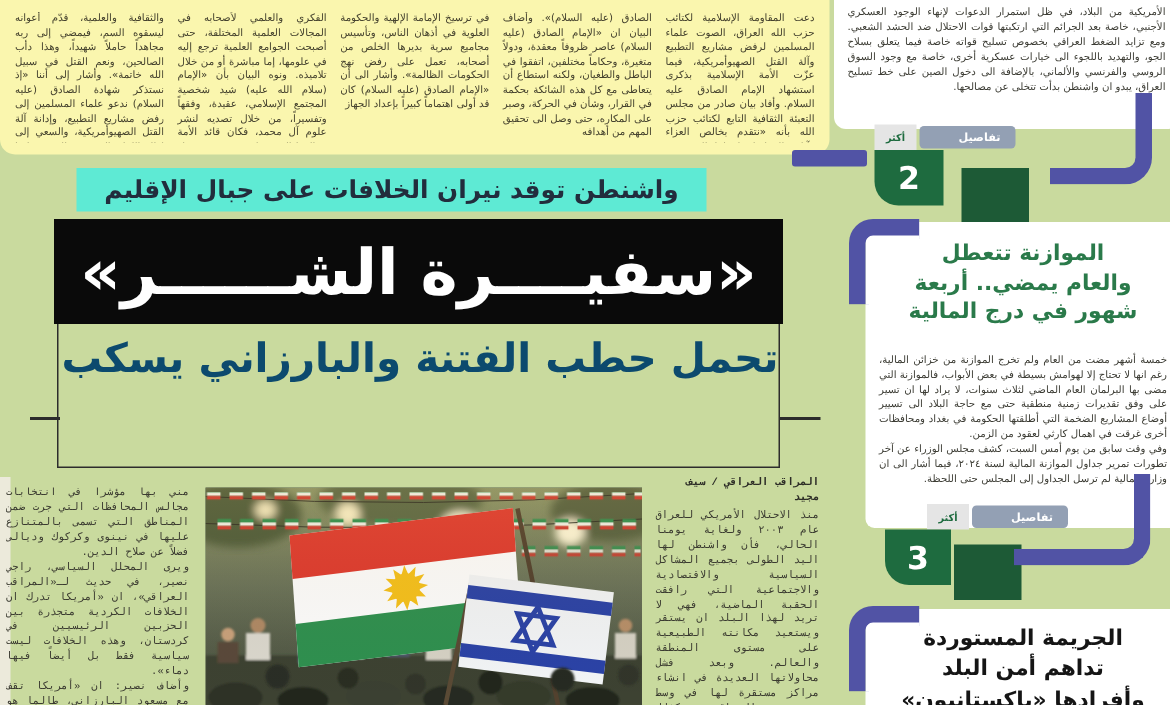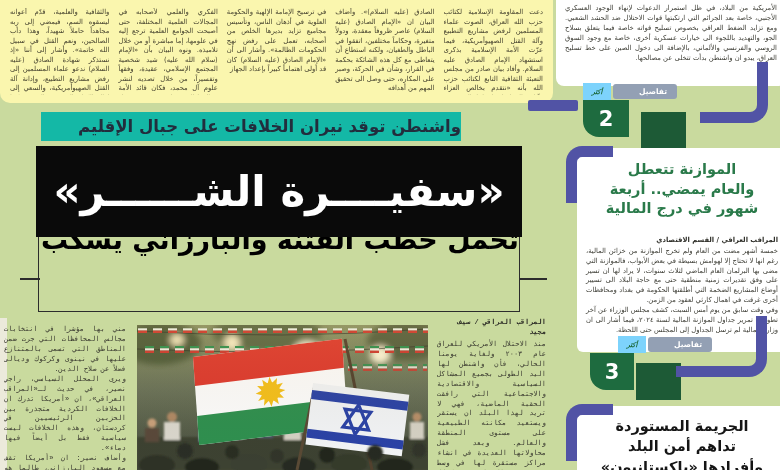--- a/index.html
+++ b/index.html
@@ -52,23 +52,23 @@
   .card-byline{font-size:6.8px;font-weight:700;color:#2e2e28;margin-bottom:3px;}
 
   .pill{
     background:#93a0b4;color:#ffffff;font-size:7.5px;font-weight:700;
     border-radius:3px;display:flex;align-items:center;justify-content:center;
     z-index:6;cursor:pointer;padding-left:16px;
   }
   .pill1{left:613px;top:84px;width:48px;height:15px;}
   .pill2{left:648px;top:337px;width:48px;height:15px;}
   .more-tab{
-    background:#7dd3fc;color:#1e6b3f;font-size:6.5px;font-weight:800;
+    background:#e5e5e5;color:#1e6b3f;font-size:6.5px;font-weight:800;
     display:flex;align-items:center;justify-content:center;
-    z-index:6;cursor:pointer;font-style:italic;
+    z-index:6;cursor:pointer;
   }
   .more1{left:583px;top:83px;width:28px;height:17px;}
   .more2{left:618px;top:336px;width:28px;height:17px;}
   .num-badge{
     background:#1e6b3f;color:#ffffff;font-weight:800;font-size:21px;
     display:flex;align-items:center;justify-content:center;
     border-radius:0 0 0 16px;z-index:6;
   }
   .num2{left:583px;top:100px;width:46px;height:37px;}
   .num3{left:590px;top:353px;width:44px;height:37px;}
@@ -79,37 +79,37 @@
   .bracket{border:0 solid #5153a5;z-index:5;}
   .brA{left:700px;top:62px;width:57px;height:50px;border-left-width:0;
        border-right-width:11px;border-bottom-width:11px;border-bottom-right-radius:18px;}
   .dashB{left:528px;top:100px;width:50px;height:11px;background:#5153a5;border-radius:2px;z-index:5;}
   .brC{left:566px;top:146px;width:36px;height:46px;border-left-width:11px;border-top-width:11px;border-top-left-radius:16px;}
   .brD{left:676px;top:316px;width:80px;height:50px;border-right-width:11px;border-bottom-width:11px;border-bottom-right-radius:18px;}
   .brE{left:566px;top:404px;width:36px;height:46px;border-left-width:11px;border-top-width:11px;border-top-left-radius:16px;}
 
   
   .kicker-strip{
-    left:41px;top:112px;width:420px;height:29px;background:#14b8a6;
-    display:flex;align-items:center;z-index:3;
+    left:51px;top:112px;width:420px;height:29px;background:#5eead4;
+    display:flex;align-items:center;justify-content:center;z-index:3;
   }
   .kicker-text{font-size:16.5px;font-weight:800;color:#222d3d;}
   .head-frame{
     left:38px;top:196px;width:482px;height:116px;
     border:1.5px solid #2c2c2c;z-index:2;box-sizing:border-box;
   }
   .tickL{left:20px;top:278px;width:20px;height:2px;background:#2c2c2c;z-index:2;}
   .tickR{left:520px;top:278px;width:27px;height:2px;background:#2c2c2c;z-index:2;}
   .black-box{
-    left:36px;top:146px;width:486px;height:91px;background:#0a0a0a;
+    left:36px;top:146px;width:486px;height:70px;background:#0a0a0a;
     display:flex;align-items:center;justify-content:center;z-index:4;
   }
   .black-box-text{color:#ffffff;font-weight:800;font-size:42px;letter-spacing:-1px;}
   .subhead{left:40px;top:221px;width:480px;text-align:center;z-index:3;}
-  .subhead .l1{font-size:27px;font-weight:800;color:#000000;line-height:1.4;}
+  .subhead .l1{font-size:27px;font-weight:800;color:#0c4a6e;line-height:1.4;}
   .subhead .l2{font-size:26px;font-weight:800;color:#0d0d12;line-height:1.4;}
 
   
   .story-col{font-size:7px;line-height:1.42;color:#3a3a30;overflow:hidden;z-index:2;font-family:Liberation Mono, monospace;}
   .col-first{left:437px;top:318px;width:109px;height:152px;}
   .col-last{left:4px;top:325px;width:122px;height:145px;}
   .story-byline{font-weight:700;font-size:7px;margin-bottom:2px;color:#2c2c26;}
   .edge-strip{left:0;top:318px;width:7px;height:152px;background:#eceadb;z-index:1;}
 
   
@@ -119,41 +119,40 @@
   }
 </style>
 </head>
 <body>
 
 <div class="page">
 
   <div class="abs top-yellow">
     <div class="top-col just">دعت المقاومة الإسلامية لكتائب حزب الله العراق، الصوت علماء المسلمين لرفض مشاريع التطبيع وآلة القتل الصهيوأمريكية، فيما عزّت الأمة الإسلامية بذكرى استشهاد الإمام الصادق عليه السلام. وأفاد بيان صادر من مجلس التعبئة الثقافية التابع لكتائب حزب الله بأنه «نتقدم بخالص العزاء وآيات المواساة لمولانا الحجة بن الحسن (صلوات الله وسلامه عليه)، ومراجعنا العظام، والأمة الإسلامية، بذكرى استشهاد صادق العترة المطهرة، وسليل الأئمة البررة، الإمام</div>
     <div class="top-col just">الصادق (عليه السلام)». وأضاف البيان ان «الإمام الصادق (عليه السلام) عاصر ظروفاً معقدة، ودولاً متغيرة، وحكاماً مختلفين، اتفقوا في الباطل والطغيان، ولكنه استطاع أن يتعاطى مع كل هذه الشائكة بحكمة في القرار، وشأن في الحركة، وصبر على المكاره، حتى وصل الى تحقيق المهم من أهدافه</div>
-    <div class="top-col just">في ترسيخ الإمامة الإلهية والحكومة العلوية في أذهان الناس، وتأسيس مجاميع تزايد بديرها الخلص من أصحابه، تعمل على رفض نهج الحكومات الظالمة». وأشار الى أن «الإمام الصادق (عليه السلام) كان قد أولى اهتماماً كبيراً بإعداد الجهاز</div>
+    <div class="top-col just">في ترسيخ الإمامة الإلهية والحكومة العلوية في أذهان الناس، وتأسيس مجاميع سرية بديرها الخلص من أصحابه، تعمل على رفض نهج الحكومات الظالمة». وأشار الى أن «الإمام الصادق (عليه السلام) كان قد أولى اهتماماً كبيراً بإعداد الجهاز</div>
     <div class="top-col just">الفكري والعلمي لأصحابه في المجالات العلمية المختلفة، حتى أصبحت الجوامع العلمية ترجع إليه في علومها، إما مباشرة أو من خلال تلاميذه. ونوه البيان بأن «الإمام (سلام الله عليه) شيد شخصية المجتمع الإسلامي، عقيدة، وفقهاً وتفسيراً، من خلال تصديه لنشر علوم آل محمد، فكان قائد الأمة وعالمها الذي يجلس بين يديه فقهاء المذاهب الأخرى جلسة المتعلم، فكان يفيض علماً على كل طالب له، داعياً إلى العمل الصالح». وشدد بيان الكتائب على أن «التصور</div>
     <div class="top-col just">والثقافية والعلمية، قدّم أعوانه ليسقوه السم، فيمضي إلى ربه مجاهداً حاملاً شهيداً، وهذا دأب الصالحين، ونعم القتل في سبيل الله خاتمة». وأشار إلى أننا «إذ نستذكر شهادة الصادق (عليه السلام) ندعو علماء المسلمين إلى رفض مشاريع التطبيع، وإدانة آلة القتل الصهيوأمريكية، والسعي إلى إزالة الكيان الصهيوني المجرم، كما نعلن عن ارتياحنا إزاء تشريع قانون مكافحة البغاء والشذوذ الأخلاقي، الذي أعربت دول الرذيلة من قلقها منه».</div>
   </div>
 
   <div class="abs card card1">
     <div class="card-body just">الأمريكية من البلاد، في ظل استمرار الدعوات لإنهاء الوجود العسكري الأجنبي، خاصة بعد الجرائم التي ارتكبتها قوات الاحتلال ضد الحشد الشعبي. ومع تزايد الضغط العراقي بخصوص تسليح قواته خاصة فيما يتعلق بسلاح الجو، والتهديد باللجوء الى خيارات عسكرية أخرى، خاصة مع وجود السوق الروسي والفرنسي والألماني، بالإضافة الى دخول الصين على خط تسليح العراق، يبدو ان واشنطن بدأت تتخلى عن مصالحها.</div>
   </div>
   <div class="abs bracket brA"></div>
   <div class="abs dashB"></div>
   <div class="abs more-tab more1">أكثر</div>
   <div class="abs pill pill1">تفاصيل</div>
   <div class="abs num-badge num2">2</div>
   <div class="abs dark-square sq1"></div>
 
   <div class="abs bracket brC"></div>
   <div class="abs card card2">
     <div class="card-headline-green pre">الموازنة تتعطل
 والعام يمضي.. أربعة
 شهور في درج المالية</div>
-    <div class="card-byline">المراقب العراقي / القسم الاقتصادي</div>
     <div class="card-body just pre">خمسة أشهر مضت من العام ولم تخرج الموازنة من خزائن المالية، رغم انها لا تحتاج إلا لهوامش بسيطة في بعض الأبواب، فالموازنة التي مضى بها البرلمان العام الماضي لثلاث سنوات، لا يراد لها ان تسير على وفق تقديرات زمنية منطقية حتى مع حاجة البلاد الى تسيير أوضاع المشاريع الضخمة التي أطلقتها الحكومة في بغداد ومحافظات أخرى غرقت في اهمال كارثي لعقود من الزمن.
 وفي وقت سابق من يوم أمس السبت، كشف مجلس الوزراء عن آخر تطورات تمرير جداول الموازنة المالية لسنة ٢٠٢٤، فيما أشار الى ان وزارة المالية لم ترسل الجداول إلى المجلس حتى اللحظة.</div>
   </div>
   <div class="abs bracket brD"></div>
   <div class="abs more-tab more2">أكثر</div>
   <div class="abs pill pill2">تفاصيل</div>
   <div class="abs num-badge num3">3</div>
   <div class="abs dark-square sq2"></div>
 
   <div class="abs bracket brE"></div>

